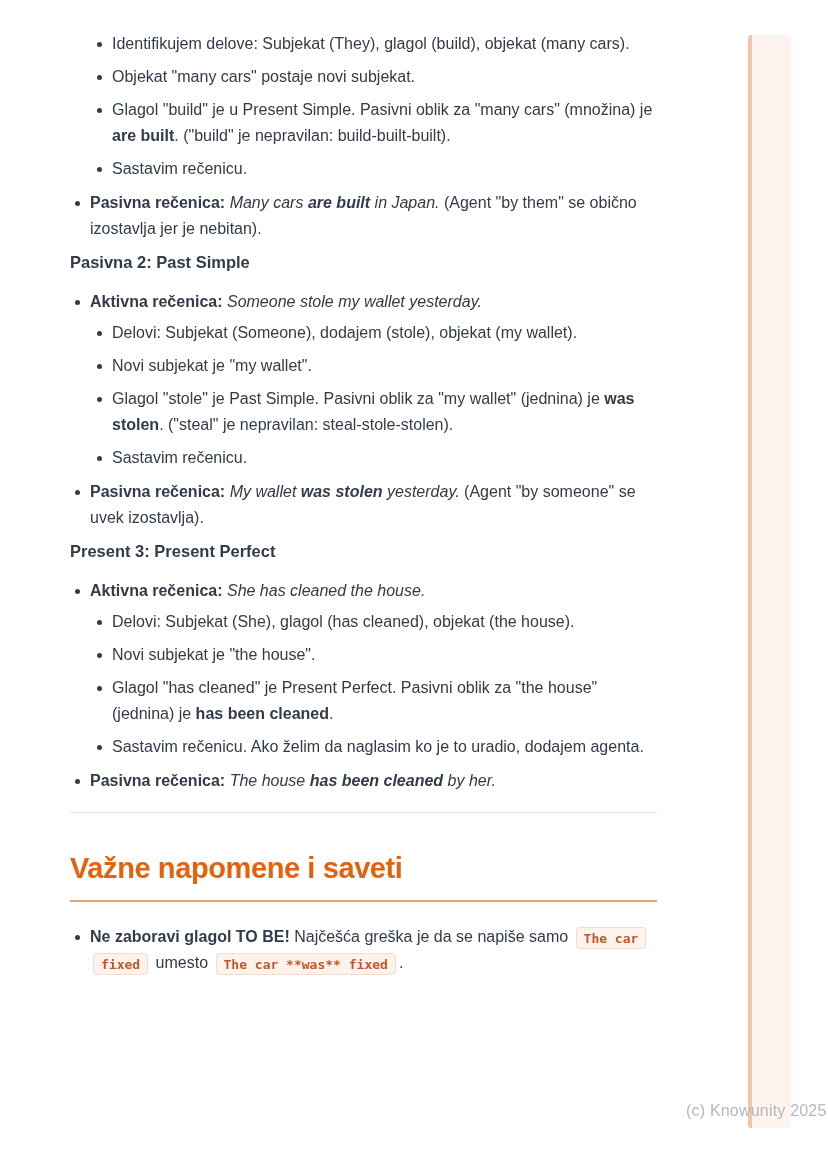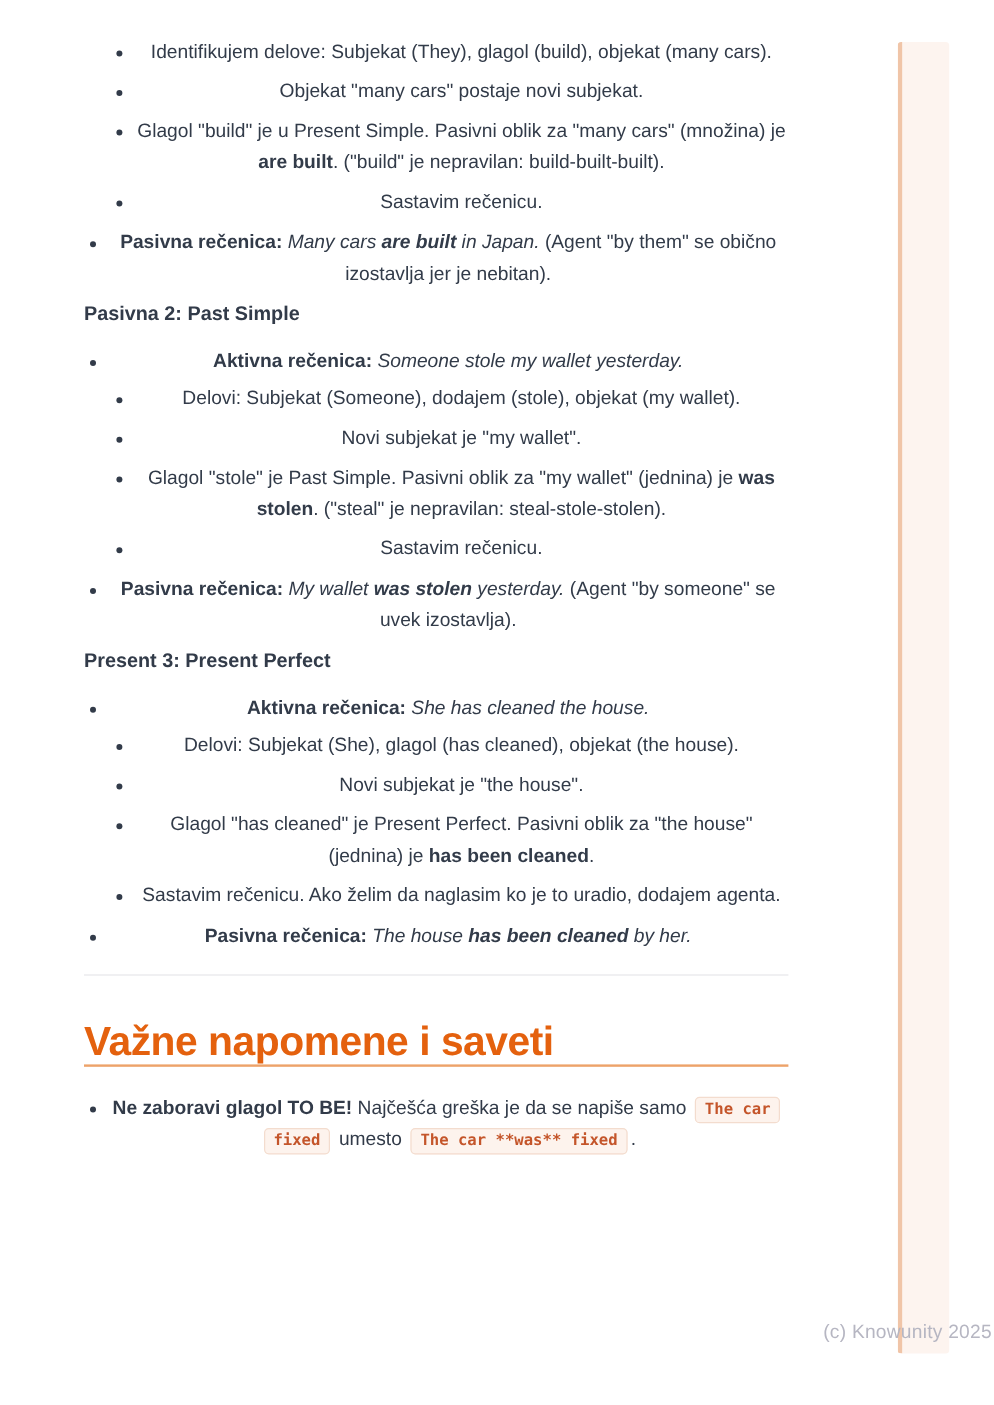--- a/index.html
+++ b/index.html
@@ -11,40 +11,40 @@
   body{
     width:828px;height:1171px;position:relative;overflow:hidden;
     background:var(--page-bg);
     font-family:"Liberation Sans", sans-serif;
     color:var(--text);
   }
   .content{
     position:absolute;left:70px;top:31px;width:587px;
     font-size:16px;line-height:26px;
   }
-  .doc-list{margin:0;text-align:center;}
+  .doc-list{margin:0;}
   .li{position:relative;padding-left:20px;margin:0 0 7px 0;}
   .li.l2{margin-left:20px;padding-left:22px;}
   .li.l1 + .li.l2{margin-top:-2px;}
   .li.l2 + .li.l1{margin-top:8px;}
   .dot{
     position:absolute;left:5px;top:10.5px;width:5px;height:5px;border-radius:50%;
     background:var(--text);
   }
   .li.l2 .dot{left:7px;}
   .b{font-weight:700;}
   .i{font-style:italic;}
   .doc-h4{
     font-weight:700;font-size:16.5px;line-height:26px;margin:6px 0 14px 0;
   }
   .doc-h2{
-    font-weight:700;font-size:34px;line-height:34px;letter-spacing:-0.4px;
+    font-weight:700;font-size:29px;line-height:34px;letter-spacing:-0.4px;
     color:var(--accent);
     border-bottom:2px solid var(--underline);
-    padding-bottom:2px;margin:38px 0 22px 0;
+    padding-bottom:15px;margin:38px 0 22px 0;
   }
   .doc-hr{height:1px;background:var(--divider);margin:18px 0 0 0;}
   code.chip{
     font-family:"DejaVu Sans Mono","Liberation Mono",monospace;
     font-size:13px;font-weight:700;line-height:1.2;
     color:var(--code-text);background:var(--code-bg);
     border:1px solid var(--code-border);border-radius:4px;
     padding:2.5px 7px;margin:0 3px;
     -webkit-box-decoration-break:clone;box-decoration-break:clone;
   }

